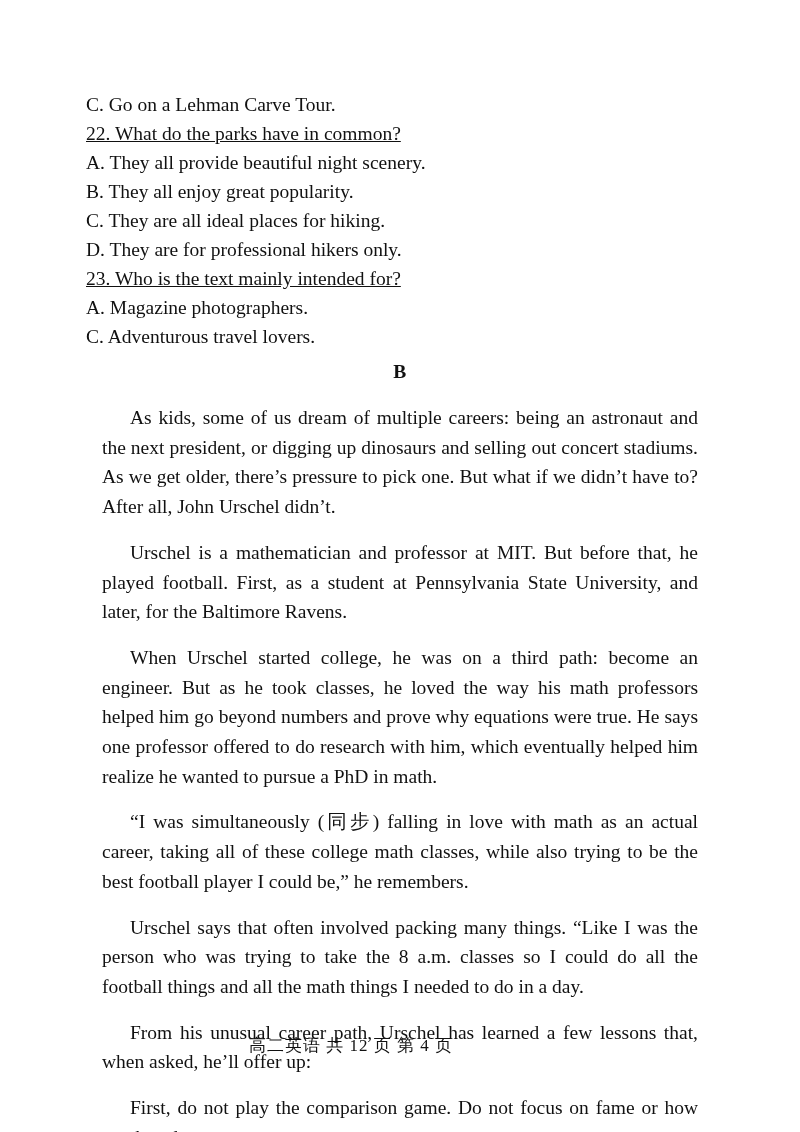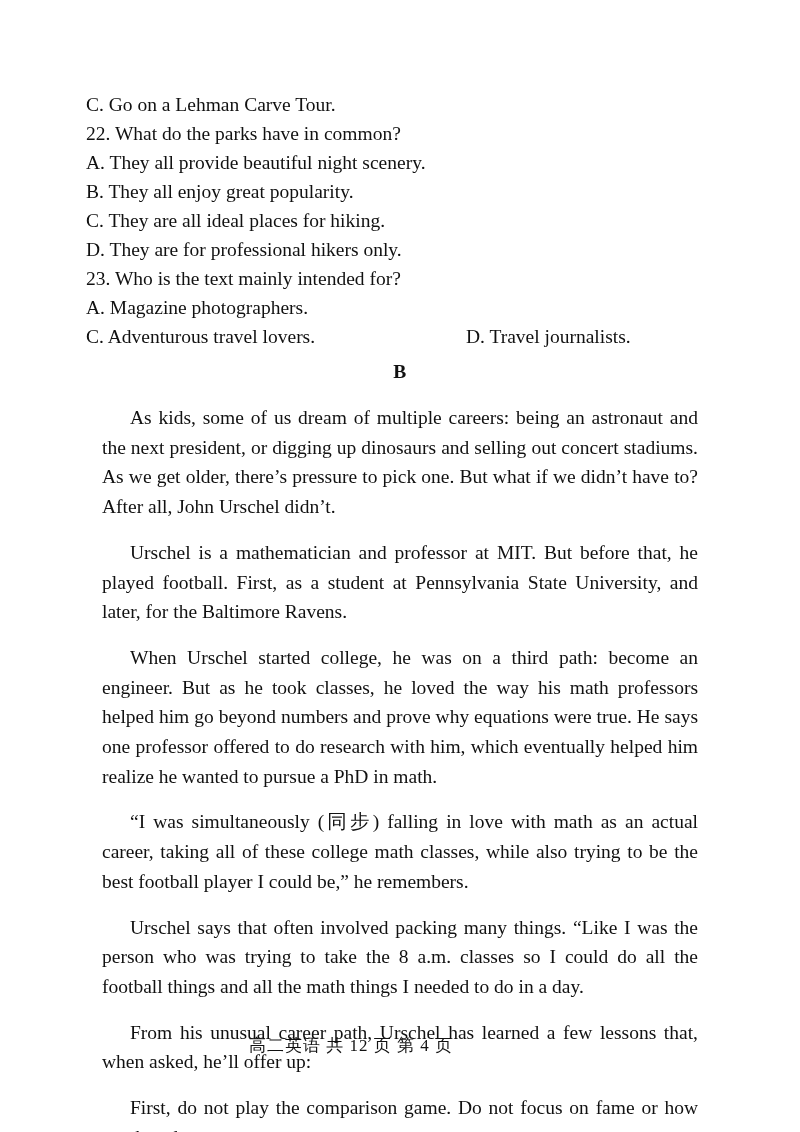--- a/index.html
+++ b/index.html
@@ -45,20 +45,21 @@
   }
   .mc-col-b {
     position: absolute;
     top: 0;
   }
   .q-line {
     height: 29px;
     line-height: 29px;
     font-size: 19.5px;
     white-space: nowrap;
+    text-decoration: underline;
   }
   .opt-line {
     height: 29px;
     line-height: 29px;
     font-size: 19.5px;
     white-space: nowrap;
   }
 
   
   .col-x406 { left: 320px; }
@@ -117,21 +118,20 @@
     <div class="opt-line">B. They all enjoy great popularity.</div>
     <div class="opt-line">C. They are all ideal places for hiking.</div>
     <div class="opt-line">D. They are for professional hikers only.</div>
 
     <div class="q-line">23. Who is the text mainly intended for?</div>
     <div class="mc-row">
       <span class="mc-col-a">A. Magazine photographers.</span>
     </div>
     <div class="mc-row">
       <span class="mc-col-a">C. Adventurous travel lovers.</span>
-      <span class="mc-col-b col-x466">D. Travel journalists.</span>
     </div>
 
     <div class="section-heading">B</div>
 
     <p class="para indent-wide">As kids, some of us dream of multiple careers: being an astronaut and the next president, or digging up dinosaurs and selling out concert stadiums. As we get older, there’s pressure to pick one. But what if we didn’t have to? After all, John Urschel didn’t.</p>
     <p class="para indent-wide">Urschel is a mathematician and professor at MIT. But before that, he played football. First, as a student at Pennsylvania State University, and later, for the Baltimore Ravens.</p>
     <p class="para indent-wide">When Urschel started college, he was on a third path: become an engineer. But as he took classes, he loved the way his math professors helped him go beyond numbers and prove why equations were true. He says one professor offered to do research with him, which eventually helped him realize he wanted to pursue a PhD in math.</p>
     <p class="para indent-wide">“I was simultaneously (同步) falling in love with math as an actual career, taking all of these college math classes, while also trying to be the best football player I could be,” he remembers.</p>
     <p class="para indent-wide">Urschel says that often involved packing many things. “Like I was the person who was trying to take the 8 a.m. classes so I could do all the football things and all the math things I needed to do in a day.</p>
     <p class="para indent-wide">From his unusual career path, Urschel has learned a few lessons that, when asked, he’ll offer up:</p>

